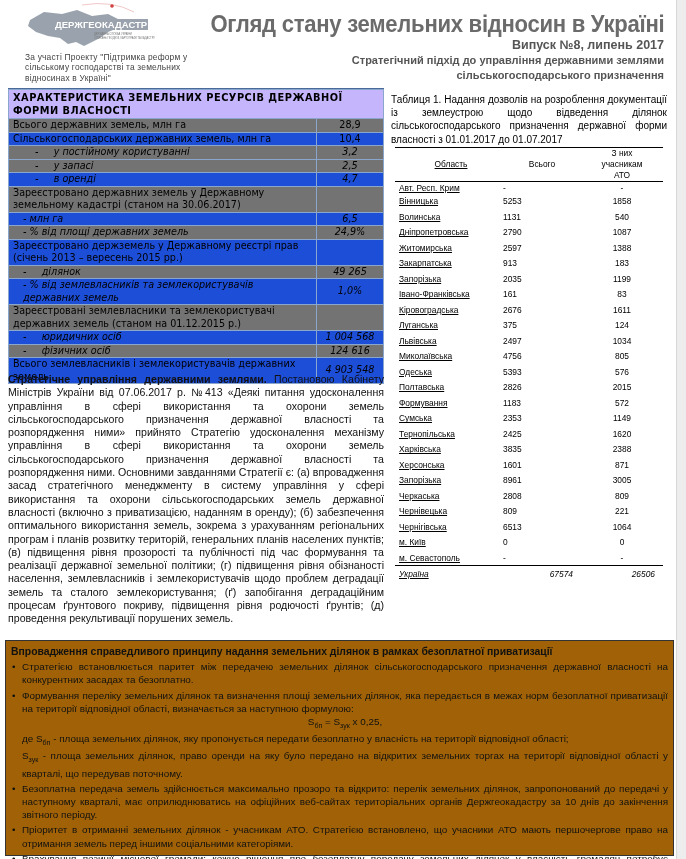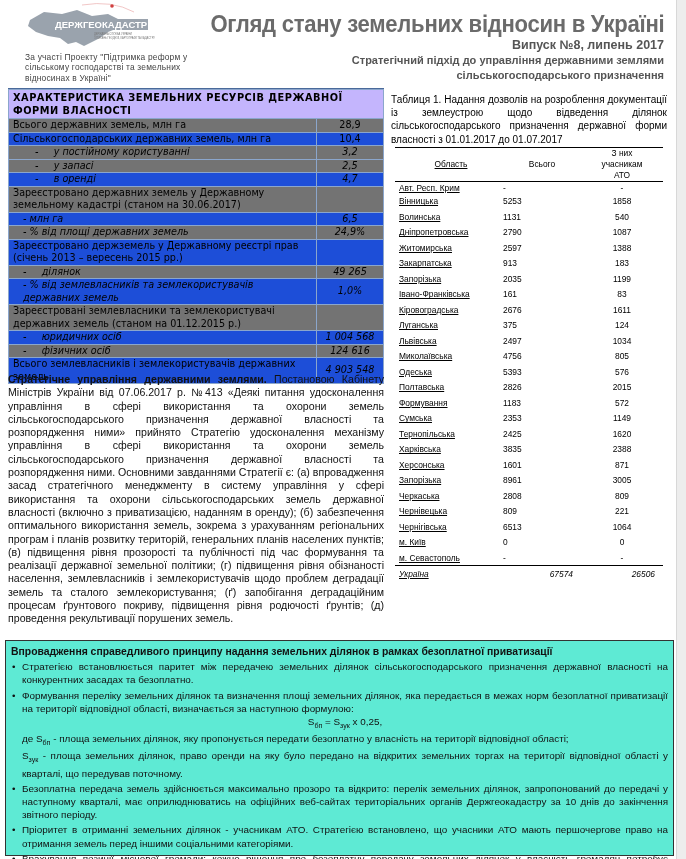--- a/index.html
+++ b/index.html
@@ -39,21 +39,21 @@
   .region-table thead td { border-top: 1.5px solid #000; border-bottom: 1.5px solid #000; text-align: center; line-height: 11px; padding: 2px 0; }
   .region-table td { height: 15.5px; }
   .region-table .name { width: 108px; text-align: left; padding-left: 4px; text-decoration: underline; }
   .region-table .total { width: 78px; }
   .region-table .ato { width: 82px; text-align: center; }
   .region-table tbody tr:first-child td { height: 12px; }
   .region-table tr.total-row td { border-top: 1.5px solid #000; font-style: italic; }
   .region-table tr.total-row .total, .region-table tr.total-row .ato { text-align: right; padding-right: 8px; }
 
   
-  .box { position: absolute; left: 5px; top: 640px; width: 669px; height: 216px; background: #5eead4; border: 1px solid #333; padding: 4px 5px; font-size: 9.9px; line-height: 13.2px; color: #111; }
+  .box { position: absolute; left: 5px; top: 640px; width: 669px; height: 216px; background: #a16207; border: 1px solid #333; padding: 4px 5px; font-size: 9.9px; line-height: 13.2px; color: #111; }
   .box-title { font-weight: bold; font-size: 10.4px; margin-bottom: 2px; }
   .box ul { list-style: none; }
   .box li { position: relative; padding-left: 11px; text-align: justify; margin-bottom: 2px; }
   .box li .bullet { position: absolute; left: 1px; top: 0; }
   .formula { text-align: center; }
   .formula sub { font-size: 7px; }
   .def { padding-left: 0; }
   .def sub { font-size: 7px; }
 </style>
 </head>

